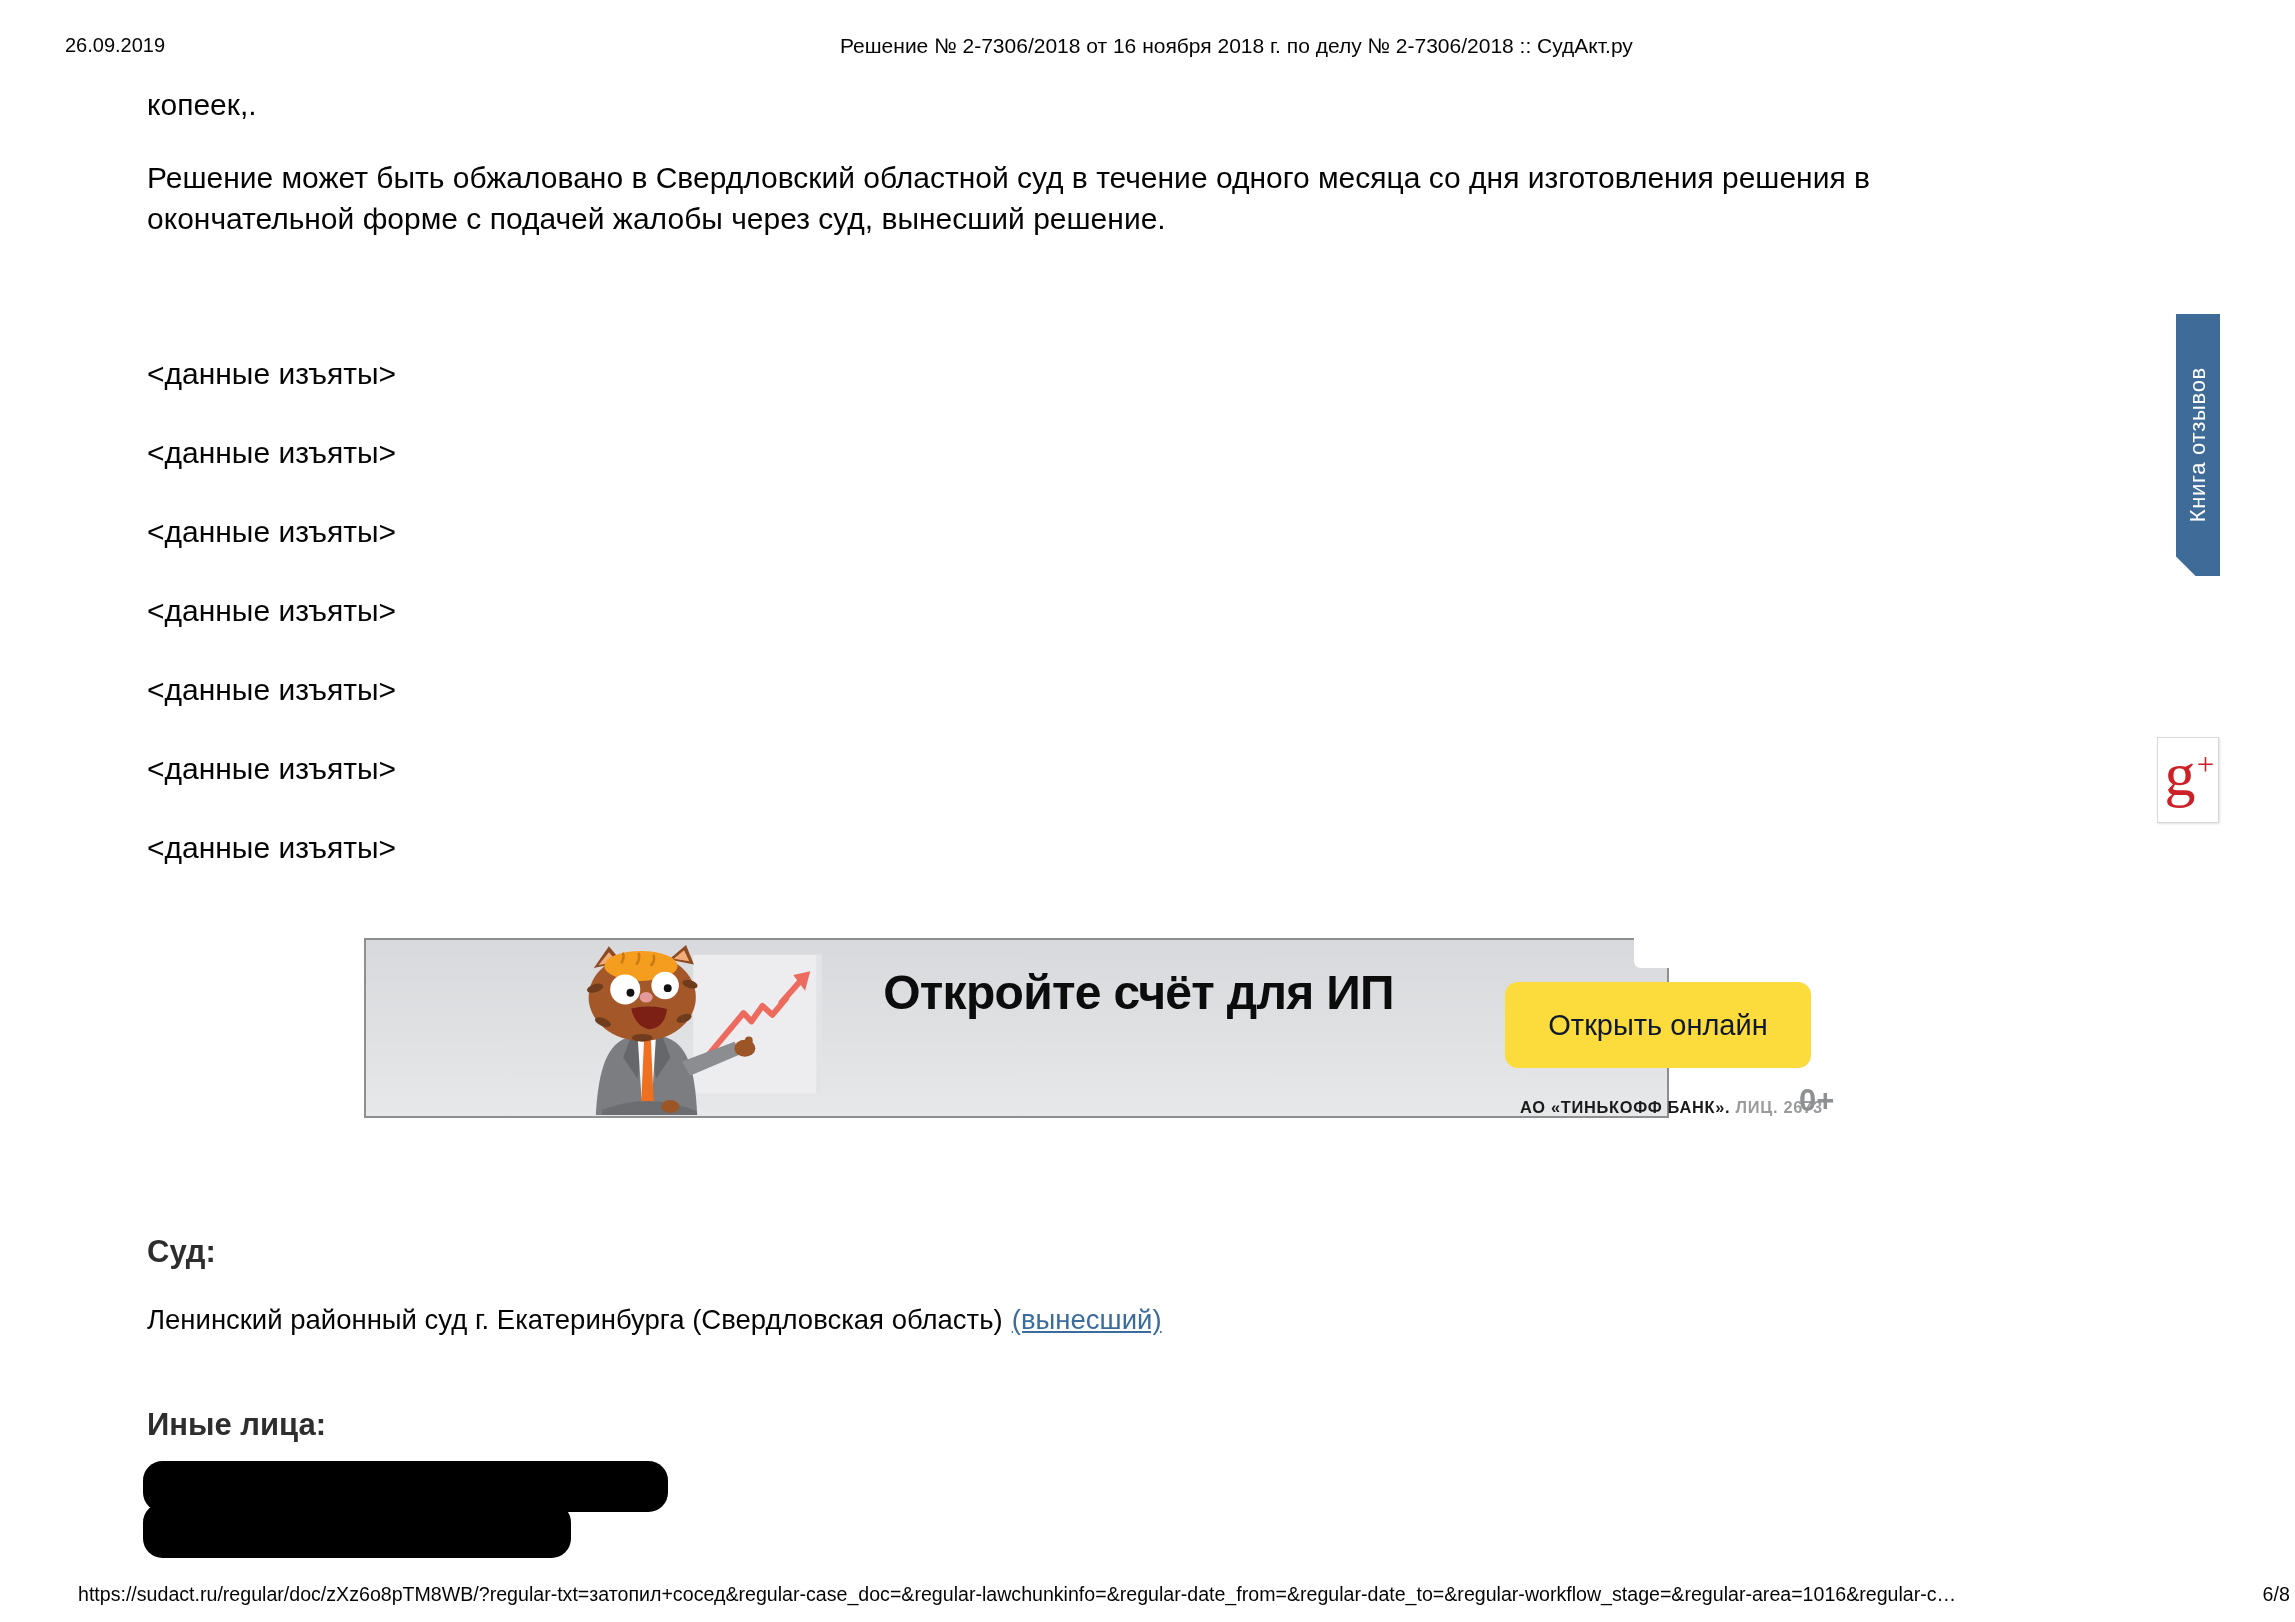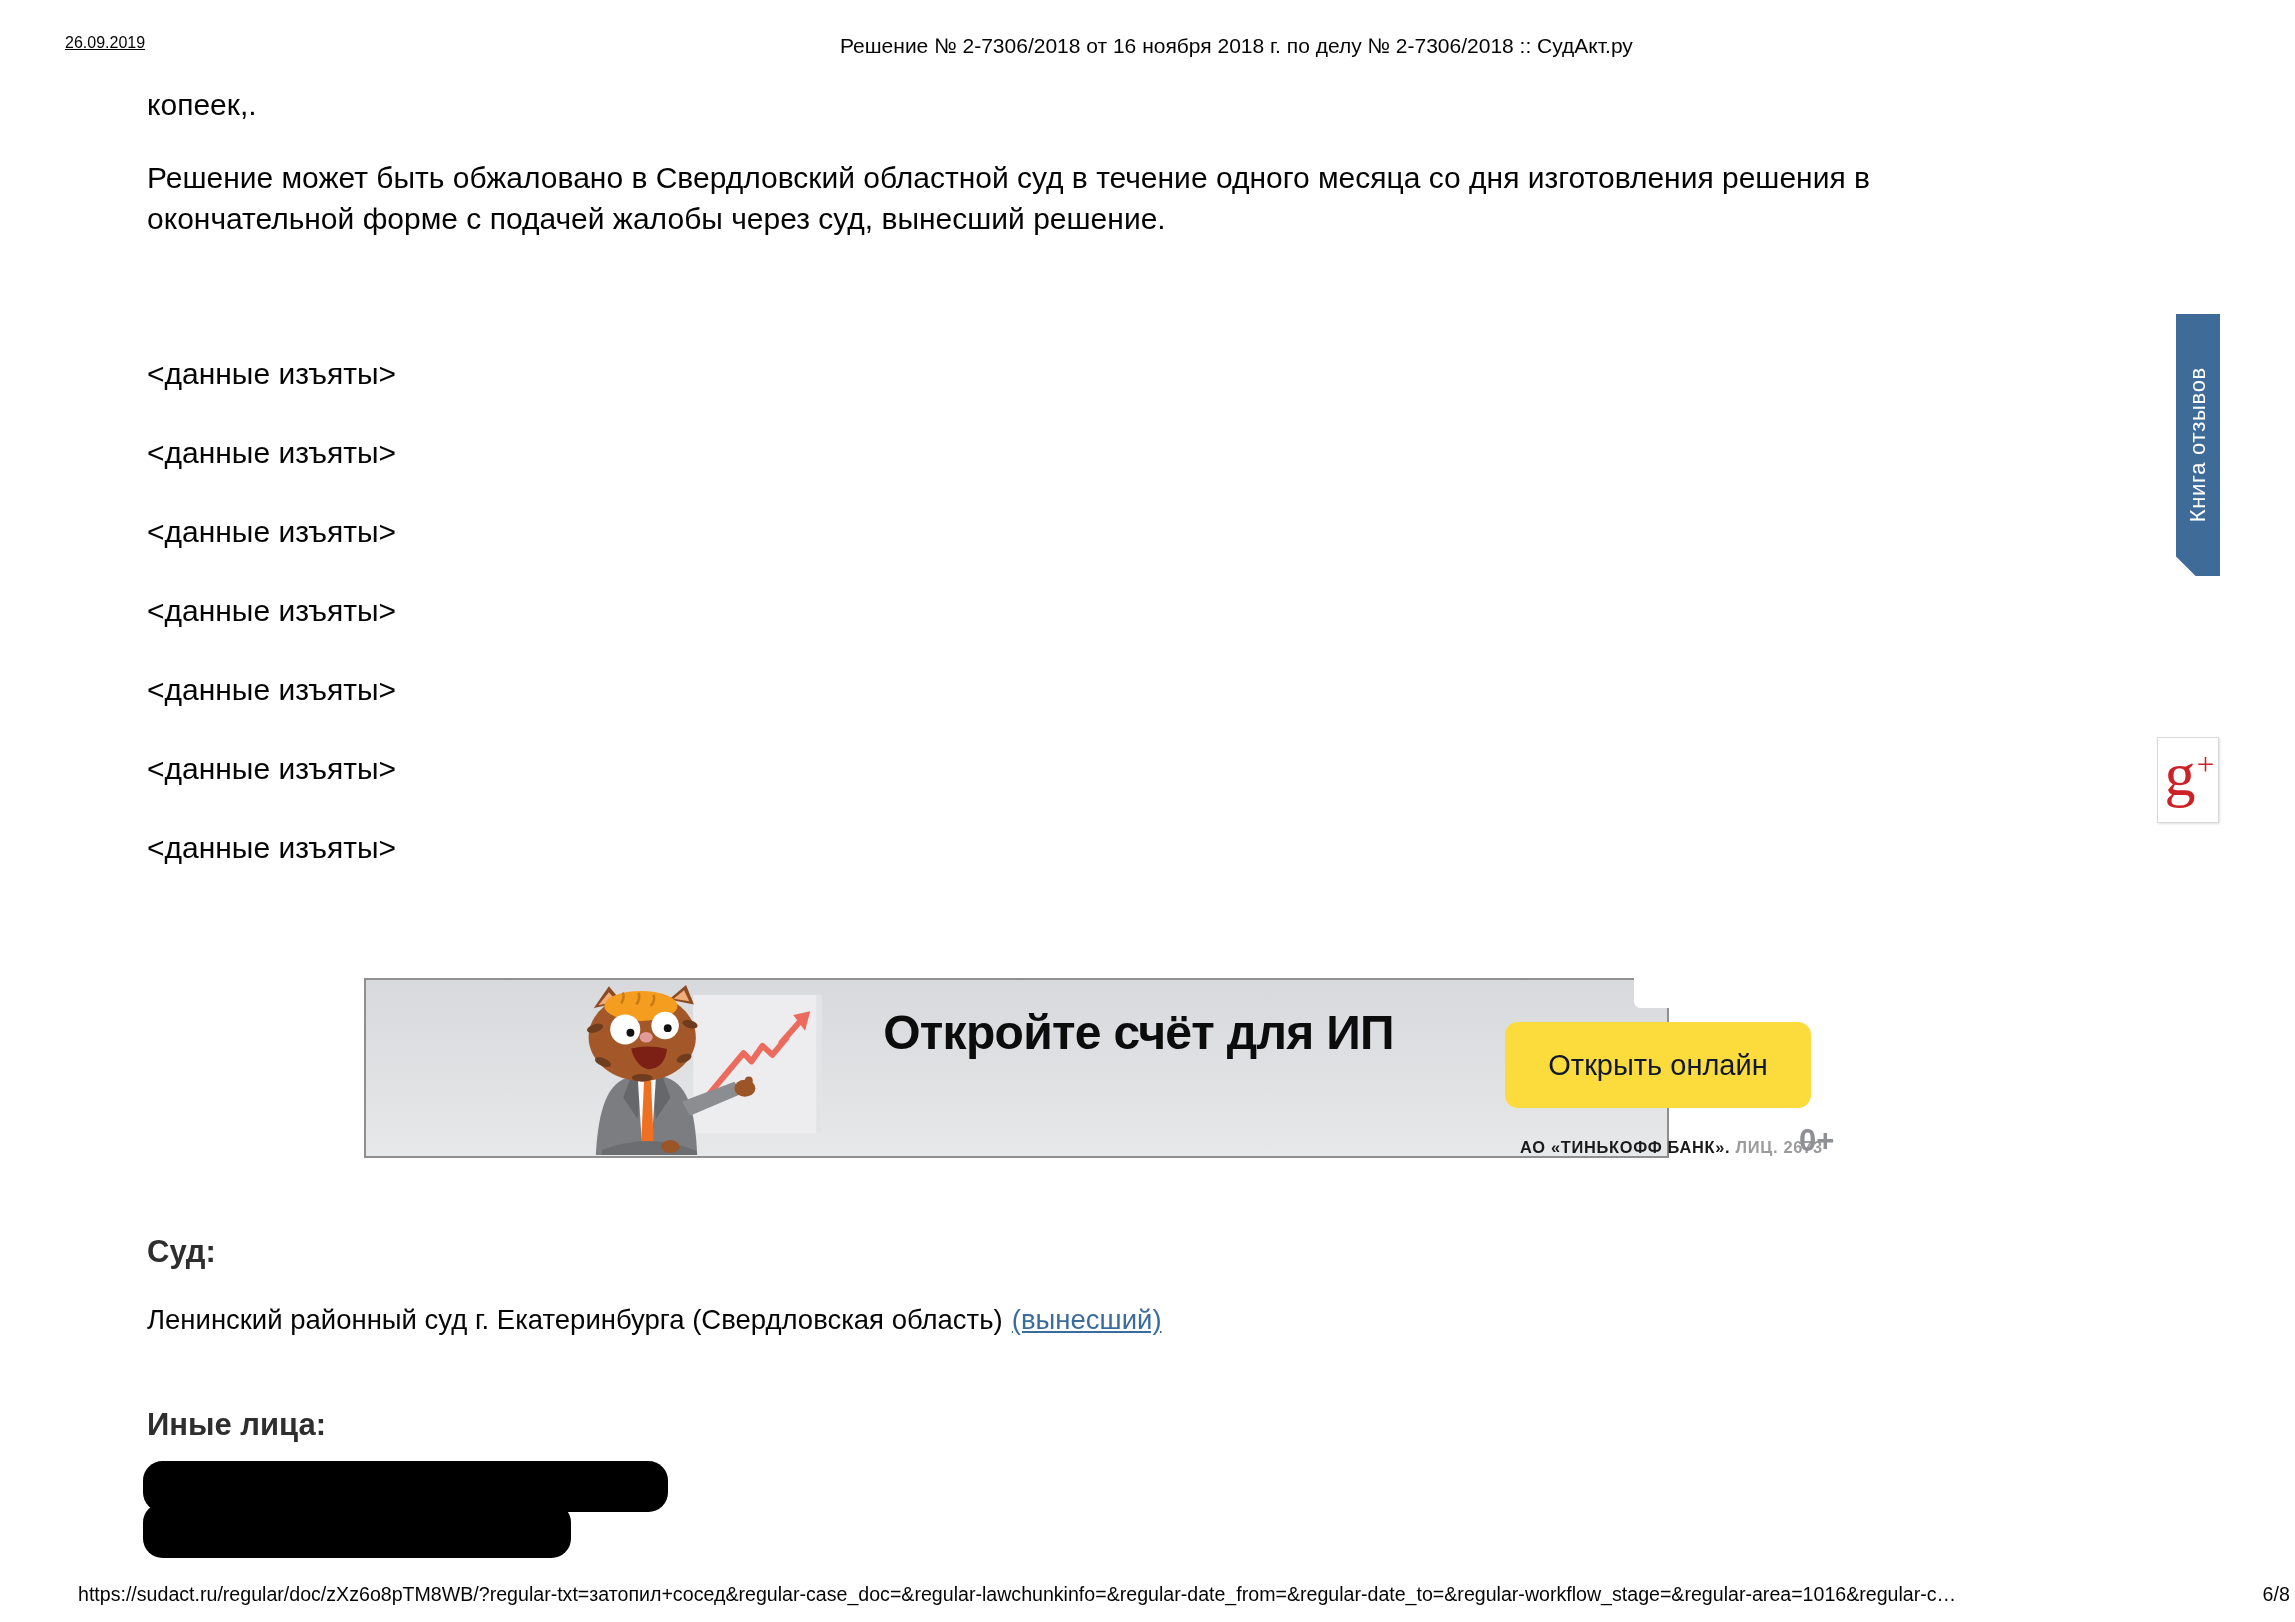--- a/index.html
+++ b/index.html
@@ -5,42 +5,42 @@
   html,body{margin:0;padding:0;background:#ffffff;}
   .page{
     position:relative;
     width:2295px;height:1622px;
     background:#ffffff;
     font-family:"Liberation Sans", sans-serif;
     color:#050505;
     overflow:hidden;
   }
   
-  .ph-date{position:absolute;left:65px;top:34px;font-size:16px;white-space:nowrap;text-decoration:underline;}
+  .ph-date{position:absolute;left:65px;top:34px;font-size:20px;white-space:nowrap;}
   .ph-title{position:absolute;left:840px;top:34px;font-size:21px;white-space:nowrap;}
   .pf-url{position:absolute;left:78px;top:1583px;font-size:19.6px;white-space:nowrap;}
   .pf-page{position:absolute;right:5.2px;top:1583px;font-size:19.6px;white-space:nowrap;}
   
   .t-line{position:absolute;left:147px;font-size:30px;line-height:41px;white-space:nowrap;}
   .t-kopeek{top:84px;}
   .t-para{position:absolute;left:147px;top:157px;width:1852px;font-size:30px;line-height:41px;}
   .t-judge{top:275px;}
   .redacted-list{position:absolute;left:147px;top:334px;font-size:30px;}
   .redacted-line{line-height:79px;height:79px;white-space:nowrap;}
   .sec-heading{position:absolute;left:147px;font-size:31px;font-weight:bold;color:#2e2e2e;white-space:nowrap;}
   .h-court{top:1234px;}
   .h-other{top:1407px;}
   .t-court{position:absolute;left:147px;top:1304px;font-size:27.5px;white-space:nowrap;}
   .court-link{color:#3a6c9e;text-decoration:underline;margin-left:9.2px;cursor:pointer;}
   .bar{position:absolute;background:#000;border-radius:19.6px;}
   .bar1{left:143px;top:1461px;width:525px;height:51px;}
   .bar2{left:143px;top:1503px;width:428px;height:55px;}
   
   .banner{
-    position:absolute;left:364px;top:978px;width:1305px;height:180px;
+    position:absolute;left:364px;top:938px;width:1305px;height:180px;
     border:2px solid #8f8f8f;box-sizing:border-box;
     background:linear-gradient(to bottom,#d7d9dc 0%,#dfe1e3 55%,#e7e8ea 100%);
     cursor:pointer;
   }
   .banner-notch{position:absolute;top:-2px;right:-2px;width:35px;height:30px;background:#fff;border-bottom-left-radius:6.5px;}
   .banner-art{position:absolute;left:108px;top:5.2px;width:360px;height:170px;}
   .banner-headline{
     position:absolute;left:419px;top:22px;width:707px;
     font-size:48px;font-weight:bold;line-height:61px;letter-spacing:-0.7px;
     text-align:center;color:#0c0c0c;

